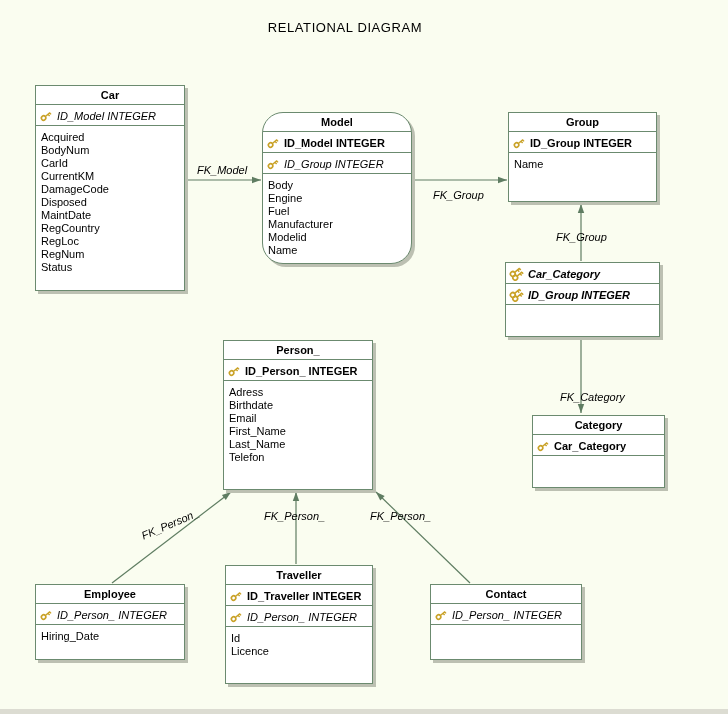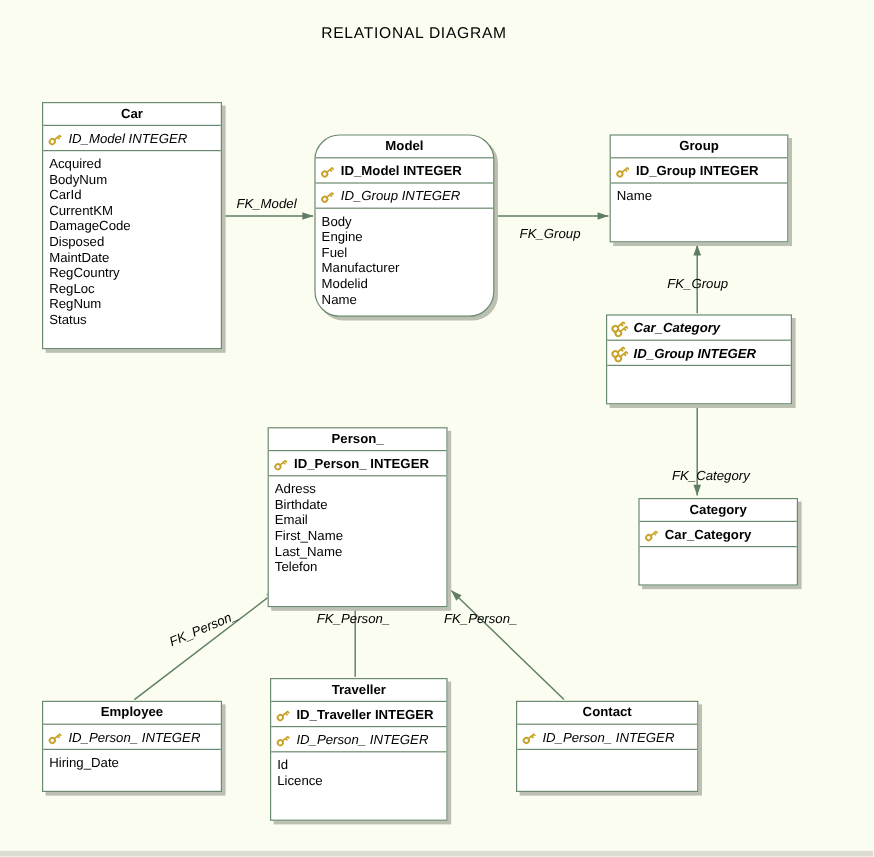--- a/index.html
+++ b/index.html
@@ -189,21 +189,21 @@
             <svg width="14" height="14" viewBox="0 0 16 16">
               <g fill="none" stroke="currentColor" transform="rotate(-40 8 8)">
                 <circle cx="4.4" cy="8" r="2.5" stroke-width="1.8"></circle>
                 <path d="M7 8 H14 M11.2 8 v2.6 M13.6 8 v2.2" stroke-width="1.6"></path>
               </g>
             </svg>
           </span>
           <span class="key-text">Car_Category</span>
         </div>
       </div>
-      <div class="entity" style="left: 223px; top: 356px; width: 150px; height: 150px;">
+      <div class="entity" style="left: 223px; top: 340px; width: 150px; height: 150px;">
         <div class="entity-title">Person_</div>
         <div class="key-row pk">
           <span class="key-icon">
             <svg width="14" height="14" viewBox="0 0 16 16">
               <g fill="none" stroke="currentColor" transform="rotate(-40 8 8)">
                 <circle cx="4.4" cy="8" r="2.5" stroke-width="1.8"></circle>
                 <path d="M7 8 H14 M11.2 8 v2.6 M13.6 8 v2.2" stroke-width="1.6"></path>
               </g>
             </svg>
           </span>

